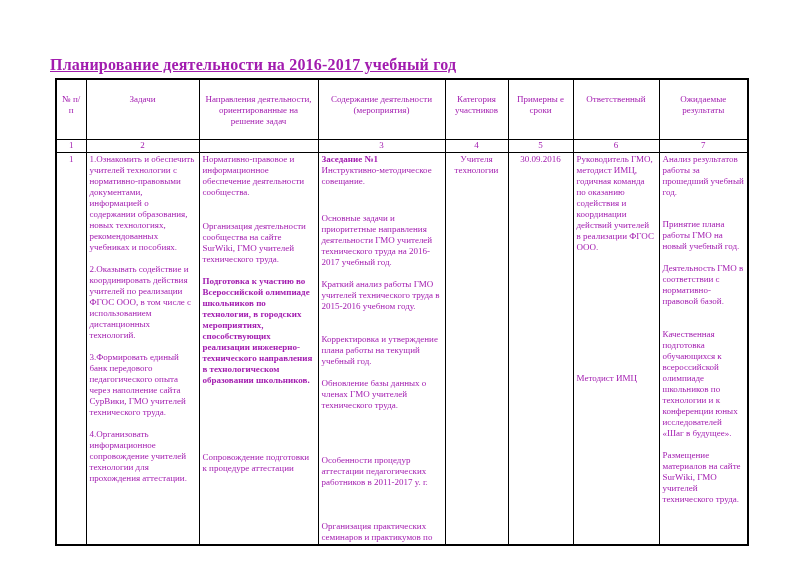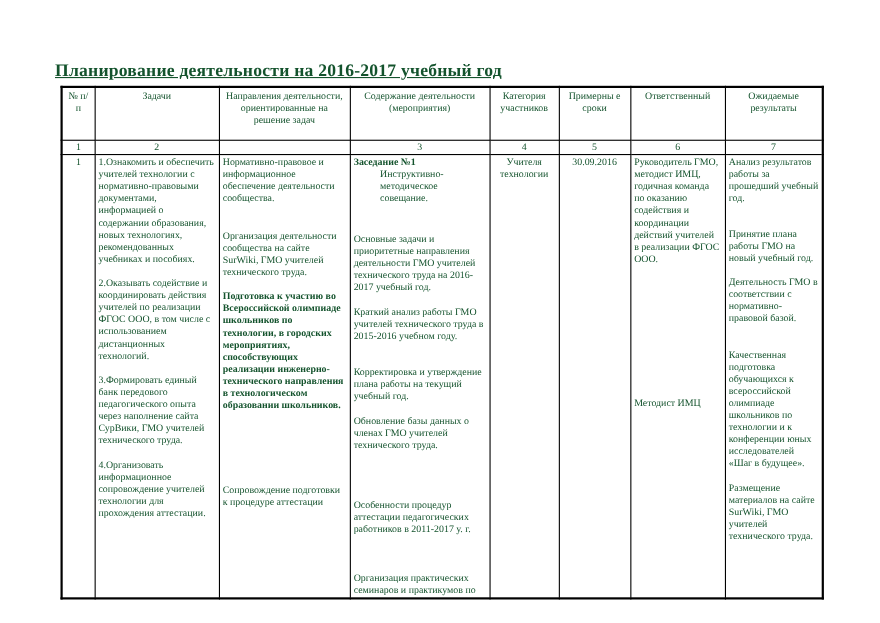--- a/index.html
+++ b/index.html
@@ -6,21 +6,21 @@
     margin: 0;
     padding: 0;
     background: #ffffff;
   }
   .page {
     position: relative;
     width: 800px;
     height: 566px;
     background: #ffffff;
     font-family: "Liberation Serif", "DejaVu Serif", serif;
-    color: #14532d;
+    color: #a21caf;
     overflow: hidden;
   }
   .doc-title {
     position: absolute;
     left: 50px;
     top: 56px;
     font-size: 16px;
     font-weight: bold;
     text-decoration: underline;
     white-space: nowrap;
@@ -41,21 +41,21 @@
   table.plan td {
     border: 1px solid #000000;
     padding: 1px 3px;
     vertical-align: top;
     font-weight: normal;
     overflow: hidden;
   }
   tr.header-row th {
     text-align: center;
     height: 44px;
-    padding-top: 2px;
+    padding-top: 14px;
   }
   tr.number-row td {
     text-align: center;
     height: 12px;
     line-height: 10px;
     padding: 0 2px;
   }
   tr.body-row td {
     height: 360px;
   }
@@ -117,21 +117,21 @@
             <p class="para" style="margin-top: 11px;">4.Организовать информационное сопровождение учителей технологии для прохождения аттестации.</p>
           </td>
       <td>
             <p class="para" style="margin-top: 0px;">Нормативно-правовое и информационное обеспечение деятельности сообщества.</p>
             <p class="para" style="margin-top: 23px;">Организация деятельности сообщества на сайте SurWiki, ГМО учителей технического труда.</p>
             <p class="para" style="margin-top: 11px; font-weight: bold;">Подготовка к участию во Всероссийской олимпиаде школьников по технологии, в городских мероприятиях, способствующих реализации инженерно-технического направления в технологическом образовании школьников.</p>
             <p class="para" style="margin-top: 66px;">Сопровождение подготовки к процедуре аттестации</p>
           </td>
       <td>
             <p class="para bold" style="margin-top: 0px;">Заседание №1</p>
-            <p class="para" style="margin-top: 0px; margin-left: 24px;">Инструктивно-методическое совещание.</p>
+            <p class="para" style="margin-top: 0px;">Инструктивно-методическое совещание.</p>
             <p class="para" style="margin-top: 26px;">Основные задачи и приоритетные направления деятельности ГМО учителей технического труда на 2016-2017 учебный год.</p>
             <p class="para" style="margin-top: 11px;">Краткий анализ работы ГМО учителей технического труда в 2015-2016 учебном году.</p>
             <p class="para" style="margin-top: 22px;">Корректировка и утверждение плана работы на текущий учебный год.</p>
             <p class="para" style="margin-top: 11px;">Обновление базы данных о членах ГМО учителей технического труда.</p>
             <p class="para" style="margin-top: 44px;">Особенности процедур аттестации педагогических работников в 2011-2017 у. г.</p>
             <p class="para" style="margin-top: 33px;">Организация практических семинаров и практикумов по</p>
           </td>
       <td class="center">
             <p class="para" style="margin-top: 0px;">Учителя технологии</p>
           </td>

